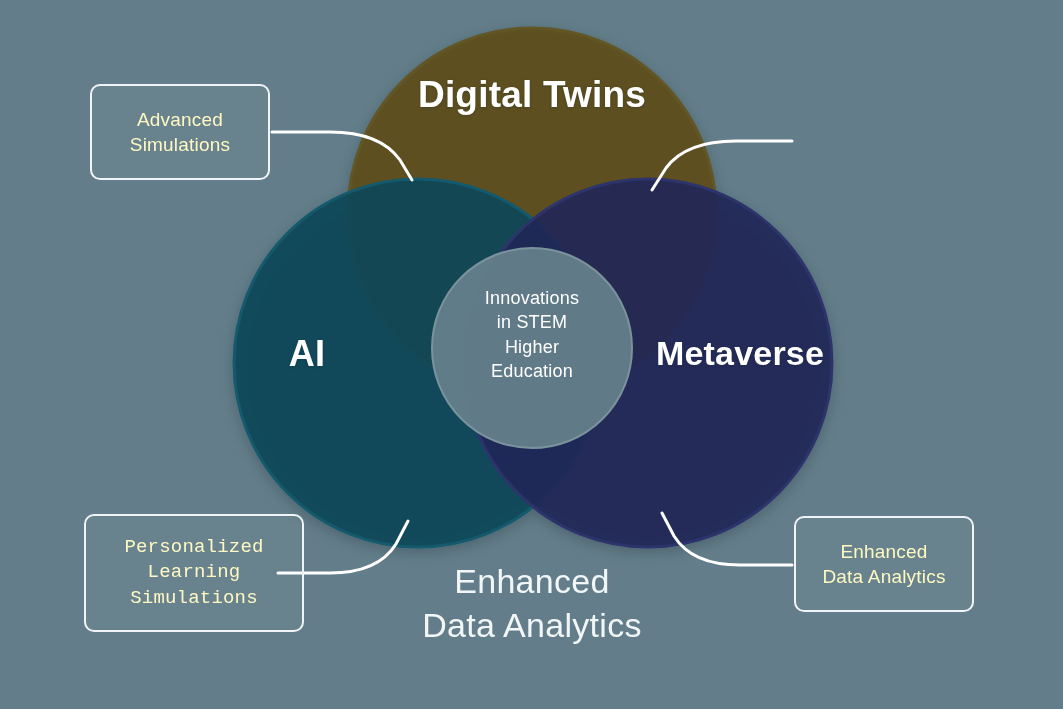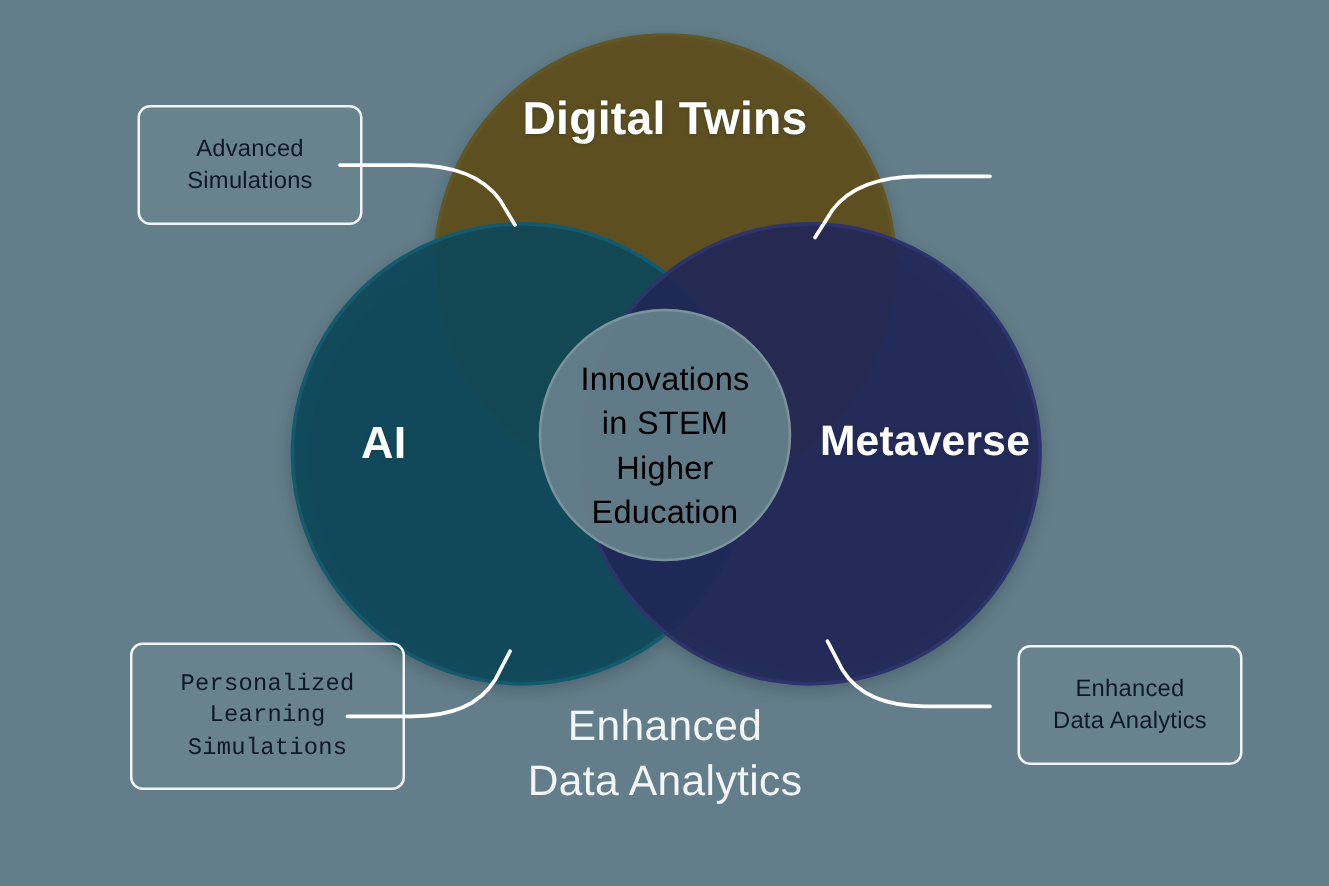--- a/index.html
+++ b/index.html
@@ -50,22 +50,22 @@
     top: 334px;
     width: 220px;
     font-size: 34px;
   }
   #center-text {
     position: absolute;
     left: 432px;
     top: 286px;
     width: 200px;
     text-align: center;
-    color: #000000;
-    font-size: 26px;
+    color: #ffffff;
+    font-size: 18px;
     line-height: 1.36;
     letter-spacing: 0.2px;
     pointer-events: none;
   }
   #center-text span { display: block; }
   #bottom-caption {
     position: absolute;
     left: 352px;
     top: 560px;
     width: 360px;
@@ -76,29 +76,28 @@
     letter-spacing: 0.3px;
     pointer-events: none;
   }
   #bottom-caption span { display: block; }
   .callout {
     position: absolute;
     box-sizing: border-box;
     border: 2px solid #f0f4f6;
     border-radius: 10px;
     background: rgba(255,255,255,0.035);
-    color: #0f172a;
+    color: #fef9c3;
     display: flex;
     align-items: center;
     justify-content: center;
     text-align: center;
     font-size: 19px;
     line-height: 1.34;
     letter-spacing: 0.2px;
-    margin-left: 20px;
   }
   .callout span { display: block; }
   #callout-advanced-simulations {
     left: 90px; top: 84px; width: 180px; height: 96px;
   }
   #callout-immersive-virtual {
     left: 794px; top: 82px; width: 180px; height: 118px;
   }
   #callout-personalized-learning {
     left: 84px; top: 514px; width: 220px; height: 118px; font-family: Liberation Mono, monospace;

